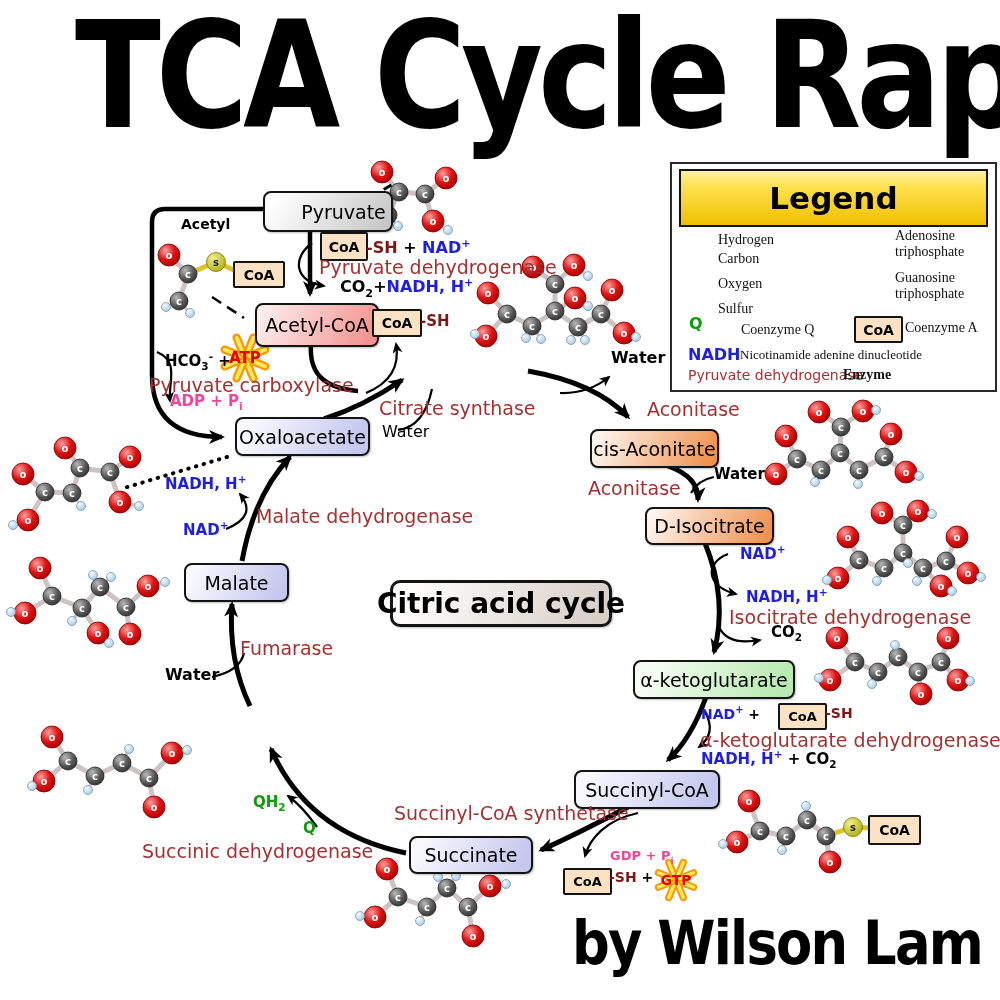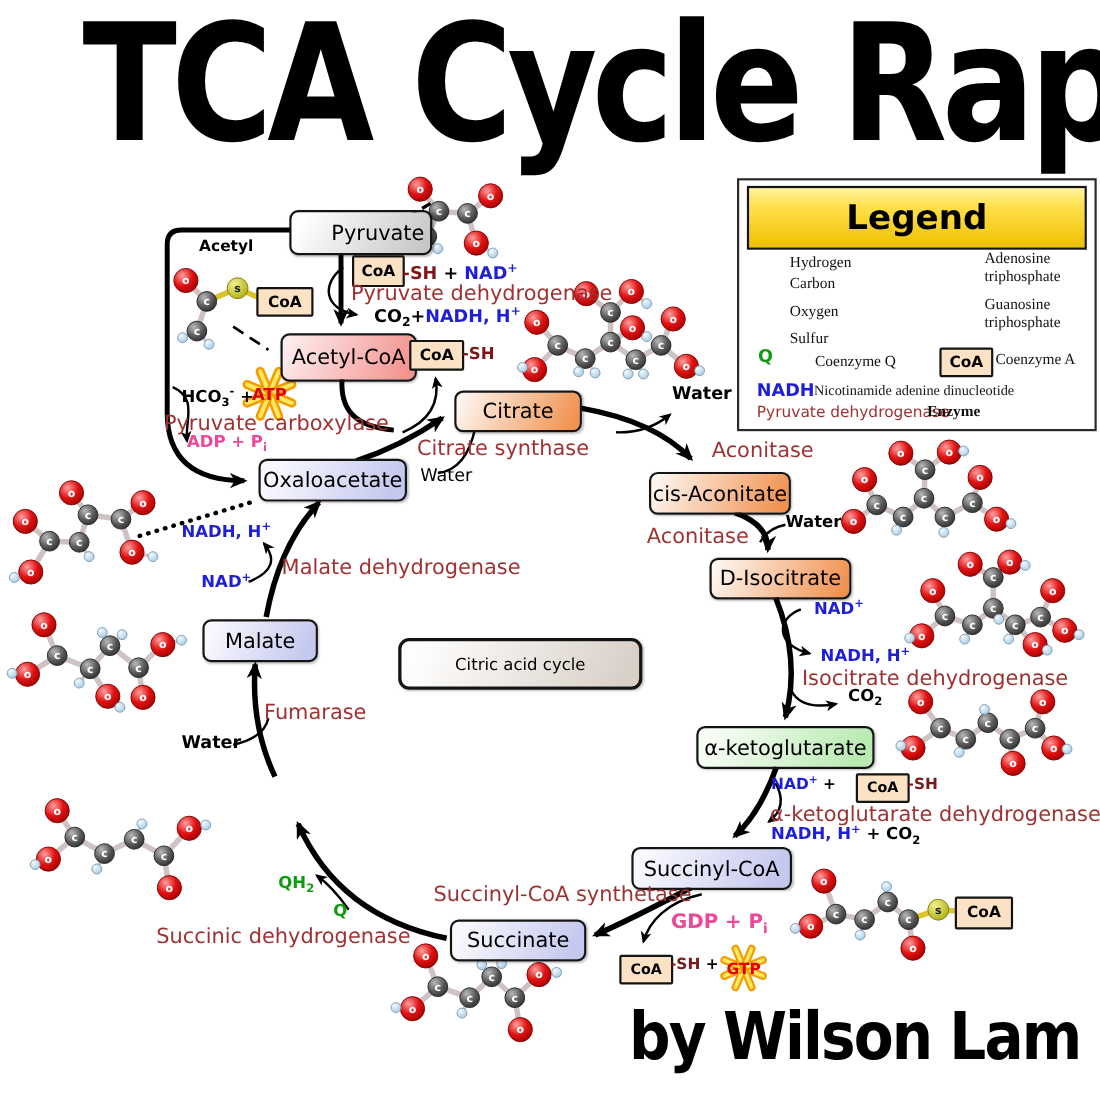--- a/index.html
+++ b/index.html
@@ -14,22 +14,22 @@
           letter-spacing:-2px;transform:scaleX(0.88);transform-origin:right;white-space:nowrap;}
 
   .box{position:absolute;border:2px solid #141414;border-radius:8px;display:flex;
        align-items:center;justify-content:center;font-size:19px;white-space:nowrap;
        box-shadow:1px 1px 2px rgba(0,0,0,0.25);}
   .box-gray{background:linear-gradient(125deg,#ffffff 10%,#c6c6c6 95%);padding-left:31px;}
   .box-pink{background:linear-gradient(115deg,#fdeded 5%,#f2928e 95%);}
   .box-orange{background:linear-gradient(115deg,#fdf5ef 5%,#f0914e 95%);}
   .box-green{background:linear-gradient(115deg,#f6fdf4 10%,#b9eab2 90%);}
   .box-lav{background:linear-gradient(115deg,#f8f8fe 10%,#c5c8ee 90%);}
-  .box-center{background:linear-gradient(115deg,#fefdfc 10%,#d8cfc7 95%);font-weight:normal;
-              font-size:15px;border-width:3px;border-radius:10px;}
+  .box-center{background:linear-gradient(115deg,#fefdfc 10%,#d8cfc7 95%);font-weight:bold;
+              font-size:28px;border-width:3px;border-radius:10px;margin-left:28px;}
 
   .coa{position:absolute;background:#fbe2c4;border:2px solid #141414;border-radius:2px;
        display:flex;align-items:center;justify-content:center;font-weight:bold;font-size:14px;}
 
   .lbl{position:absolute;white-space:nowrap;font-size:16px;}
   .enz{position:absolute;white-space:nowrap;font-size:19px;color:#9e3232;}
   .blue{color:#1f1fd6;font-weight:bold;}
   .red{color:#ec4899;font-weight:bold;}
   .green{color:#0f9a0f;font-weight:bold;}
   .maroon{color:#7c1818;font-weight:bold;}
@@ -625,23 +625,20 @@
 
   <div class="title">TCA Cycle Rap</div>
   <div class="credit">by Wilson Lam</div>
 
   <div class="box box-gray" style="left:263px;top:191px;width:95px;height:37px">
       <span>Pyruvate</span>
     </div>
   <div class="box box-pink" style="left:255px;top:303px;width:120px;height:40px">
       <span>Acetyl-CoA</span>
     </div>
-  <div class="box box-orange" style="left:413px;top:355px;width:112px;height:34px">
-      <span>Citrate</span>
-    </div>
   <div class="box box-orange" style="left:590px;top:429px;width:125px;height:35px">
       <span>cis-Aconitate</span>
     </div>
   <div class="box box-green" style="left:633px;top:660px;width:158px;height:35px">
       <span>α-ketoglutarate</span>
     </div>
   <div class="box box-orange" style="left:645px;top:507px;width:125px;height:34px">
       <span>D-Isocitrate</span>
     </div>
   <div class="box box-lav" style="left:574px;top:770px;width:142px;height:35px">
@@ -686,21 +683,21 @@
   <div class="lbl" style="left:170px;top:392px;font-size:15px"><span class="red">ADP + P</span><sub class="red">i</sub></div>
   <div class="lbl" style="left:382px;top:422px">Water</div>
   <div class="lbl bold" style="left:611px;top:348px">Water</div>
   <div class="lbl bold" style="left:714px;top:465px;font-size:15px">Water</div>
   <div class="lbl" style="left:740px;top:543px;font-size:15px"><span class="blue">NAD</span><sup class="blue">+</sup></div>
   <div class="lbl" style="left:746px;top:586px;font-size:15px"><span class="blue">NADH, H</span><sup class="blue">+</sup></div>
   <div class="lbl" style="left:771px;top:623px;font-size:15px"><span class="bold">CO</span><sub class="bold">2</sub></div>
   <div class="lbl" style="left:701px;top:704px;font-size:14px"><span class="blue">NAD</span><sup class="blue">+</sup><span class="bold"> + </span></div>
   <div class="lbl" style="left:825px;top:705px;font-size:14px"><span class="maroon">-SH</span></div>
   <div class="lbl" style="left:701px;top:748px;font-size:15px"><span class="blue">NADH, H</span><sup class="blue">+</sup><span class="bold"> + CO</span><sub class="bold">2</sub></div>
-  <div class="lbl" style="left:610px;top:828px;font-size:18px"><span class="red">GDP + P</span><sub class="red">i</sub></div>
+  <div class="lbl" style="left:610px;top:848px;font-size:13px"><span class="red">GDP + P</span><sub class="red">i</sub></div>
   <div class="lbl" style="left:609px;top:869px;font-size:14px"><span class="maroon">-SH</span><span class="bold"> + </span></div>
   <div class="lbl" style="left:253px;top:793px;font-size:15px"><span class="green">QH</span><sub class="green">2</sub></div>
   <div class="lbl green" style="left:303px;top:819px;font-size:15px">Q</div>
   <div class="lbl bold" style="left:165px;top:665px">Water</div>
   <div class="lbl" style="left:165px;top:473px;font-size:15px"><span class="blue">NADH, H</span><sup class="blue">+</sup></div>
   <div class="lbl" style="left:183px;top:519px;font-size:15px"><span class="blue">NAD</span><sup class="blue">+</sup></div>
   <div class="lbl bold" style="left:181px;top:216px;font-size:14px">Acetyl</div>
 
   <div class="legend">
     <div class="legend-header">

